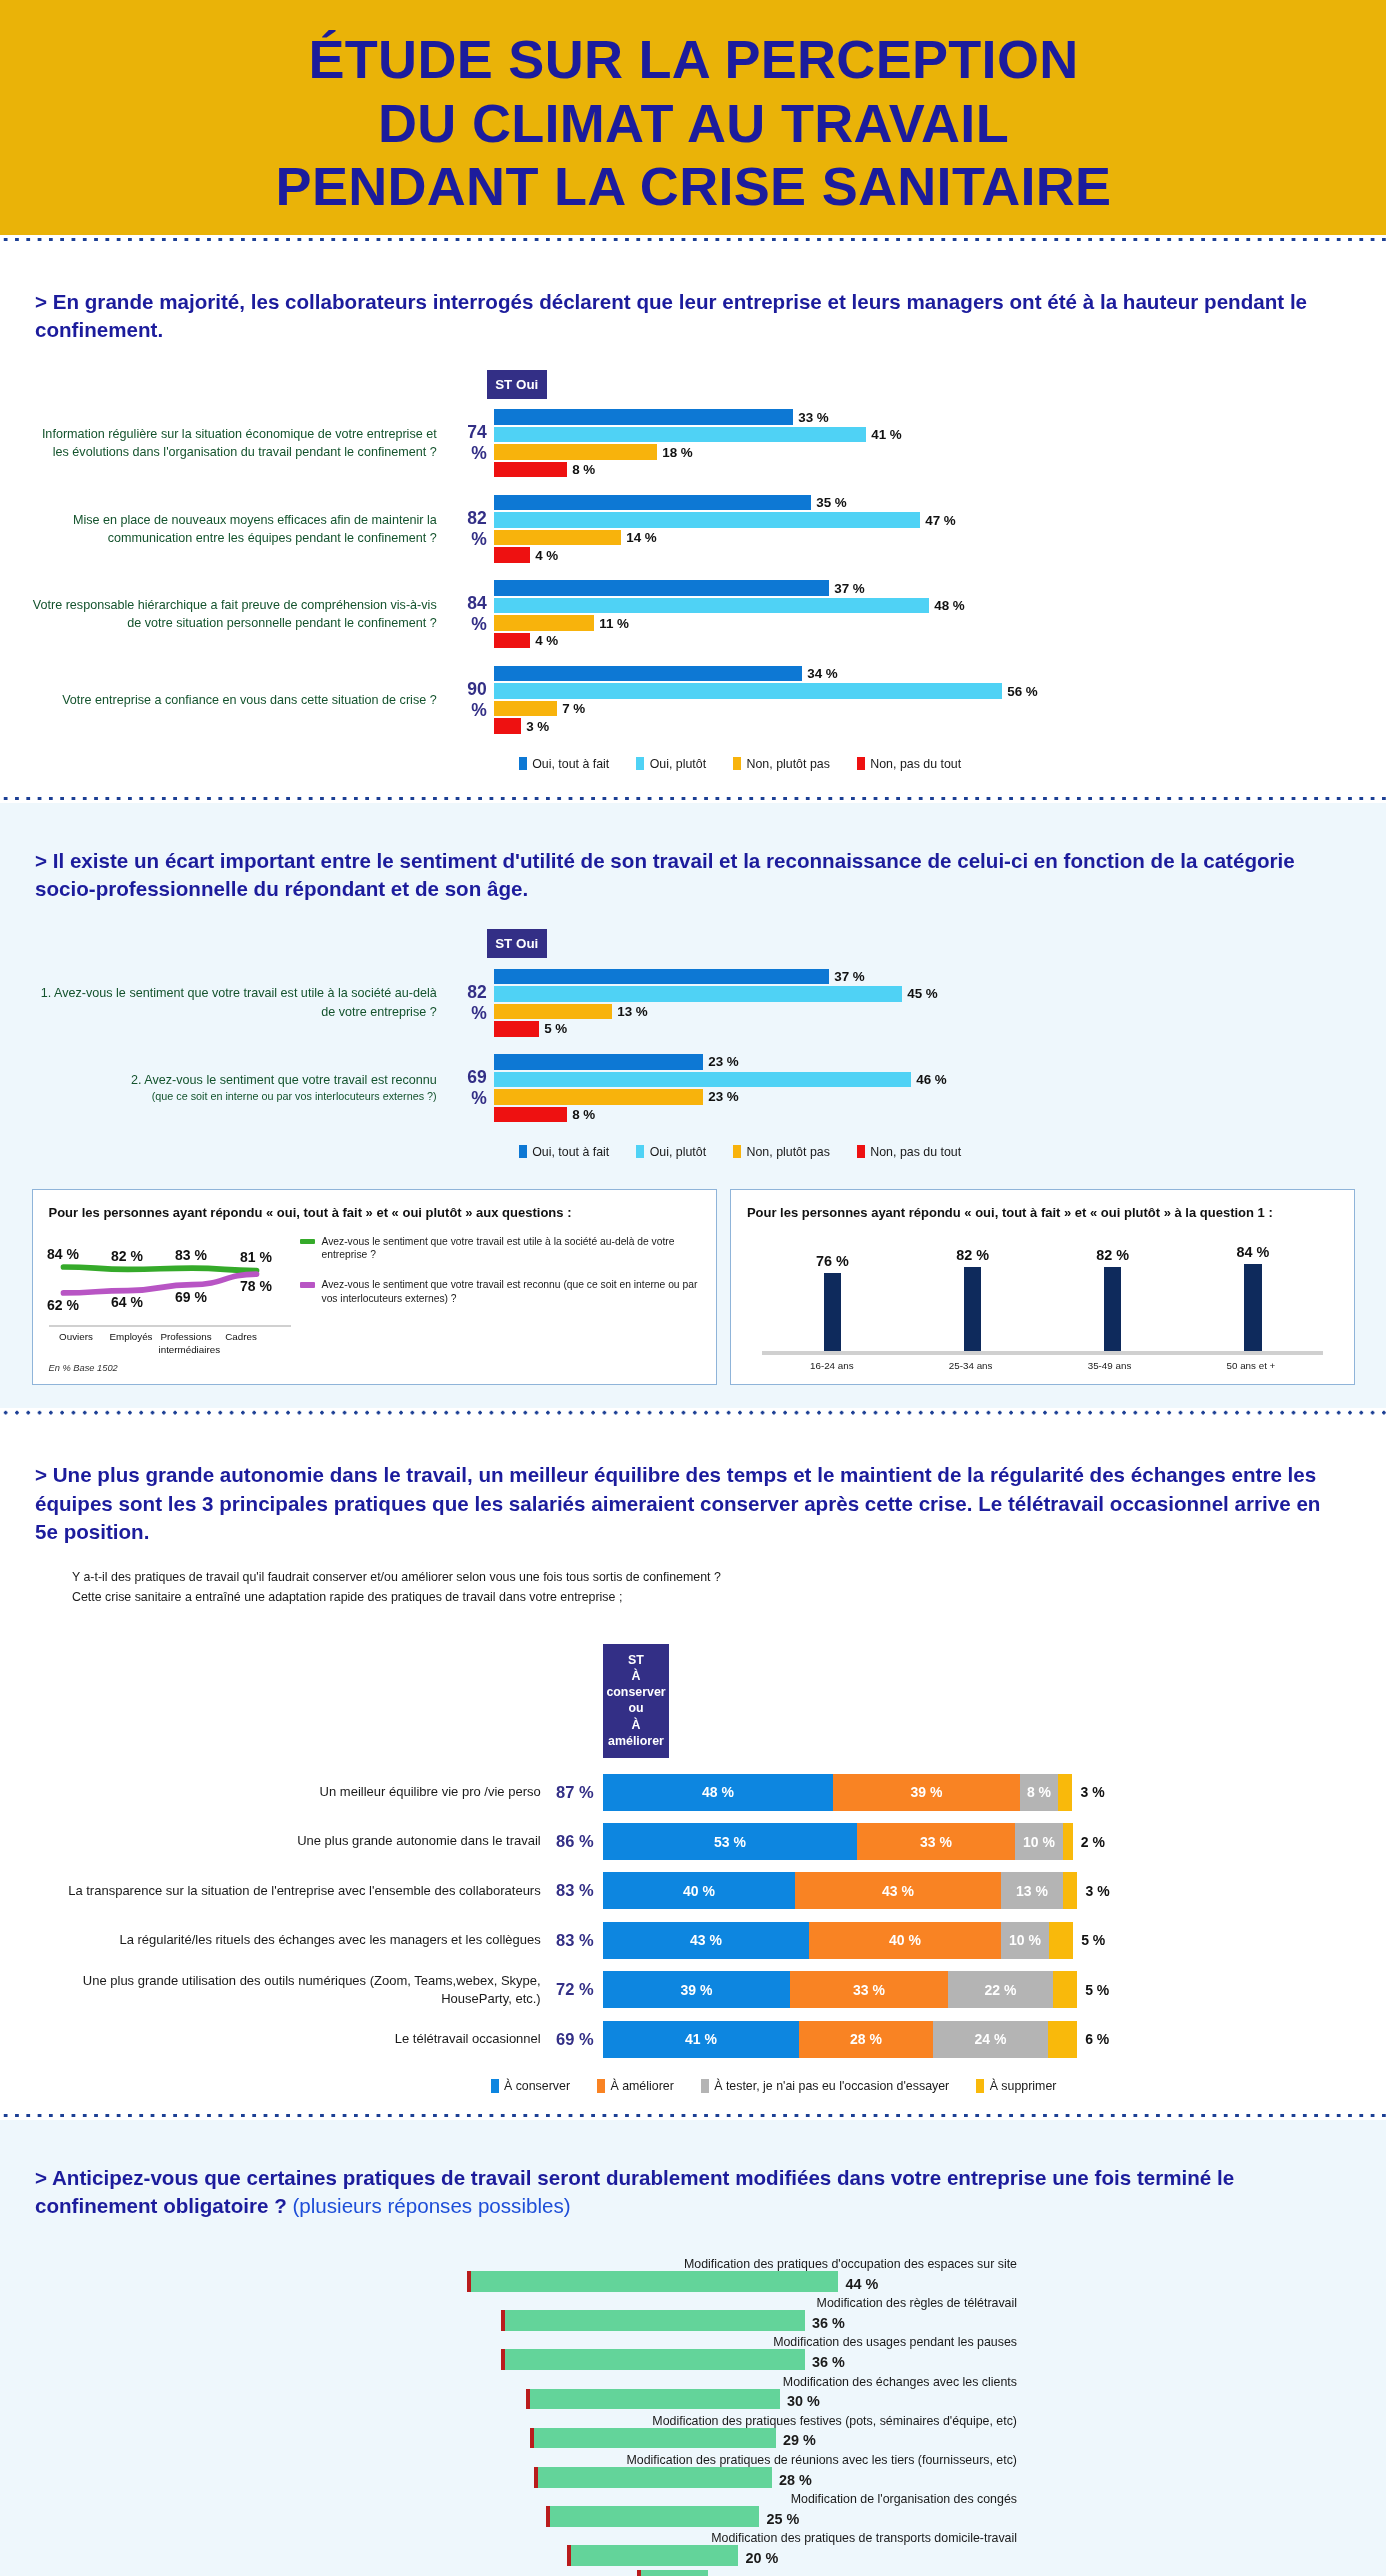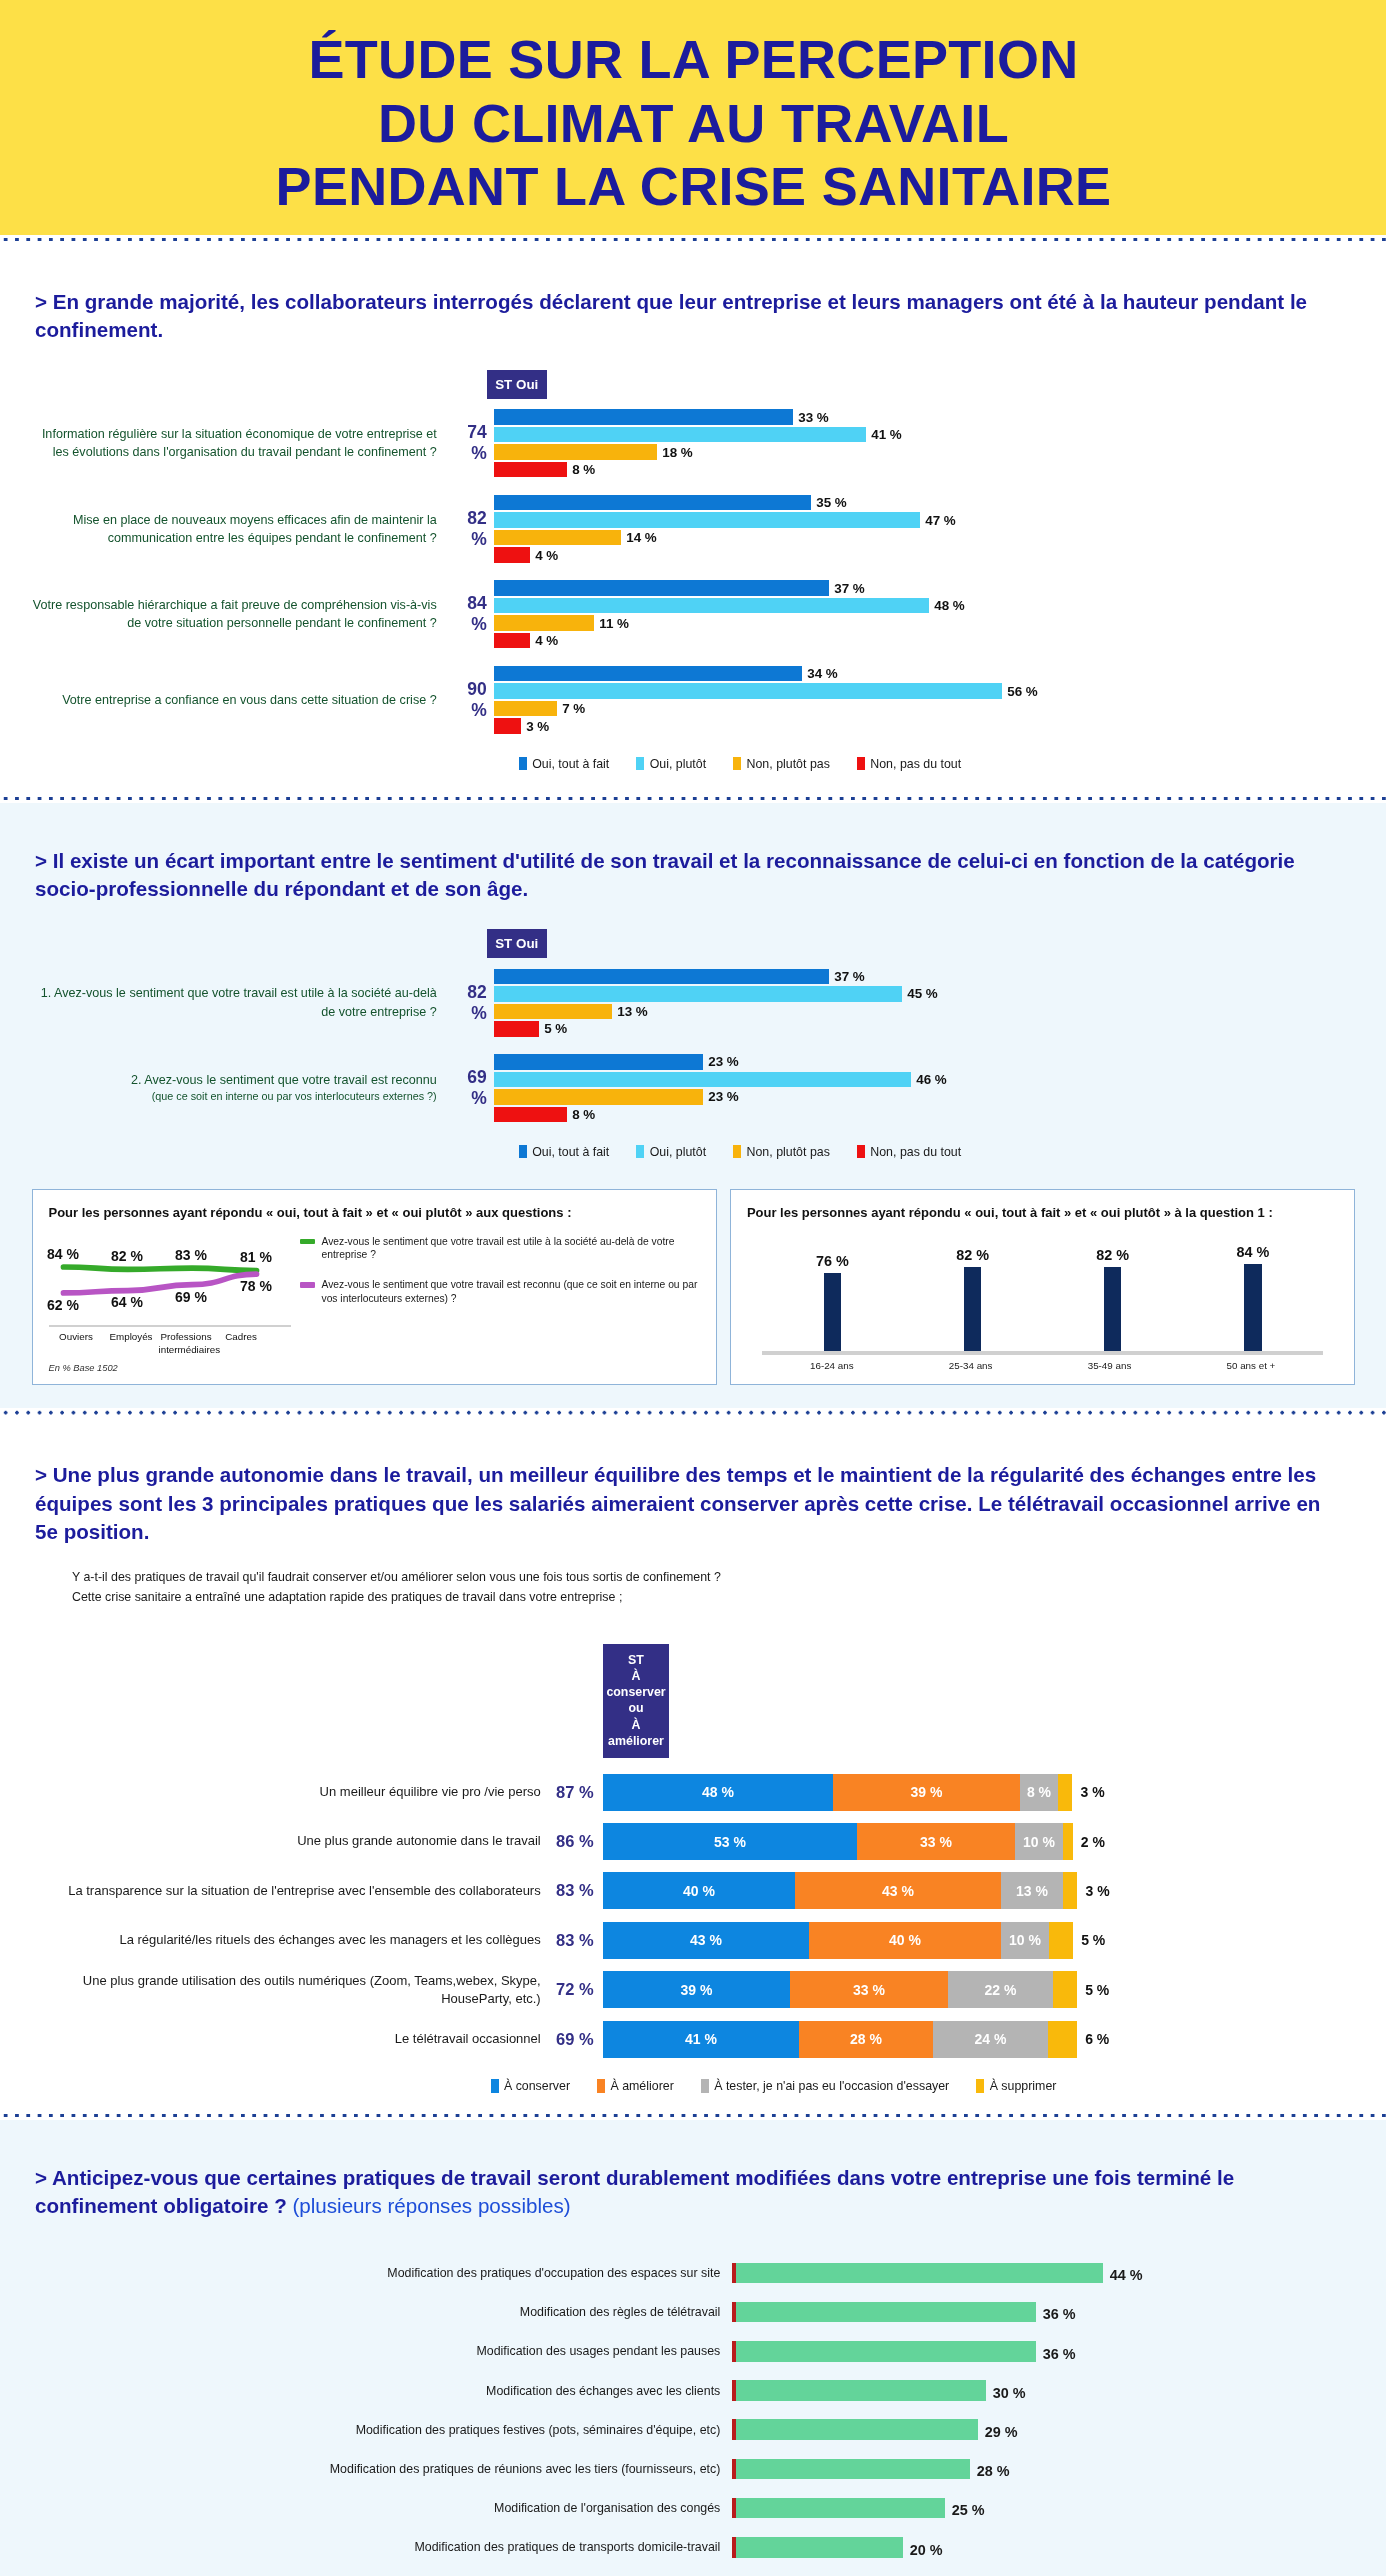--- a/index.html
+++ b/index.html
@@ -6,21 +6,21 @@
   body {
     width: 1387px;
     background: #ffffff;
     font-family: "Liberation Sans", sans-serif;
     color: #1a1a1a;
   }
   .page { width: 1387px; position: relative; }
 
   
   .title-block {
-    background:#fde047; text-align:center; padding: 28px 0 15.5px 0;
+    background:#eab308; text-align:center; padding: 28px 0 15.5px 0;
   }
   .title-line {
     color:#1c1c9c; font-weight:bold; font-size:54px; line-height:1.18;
     letter-spacing: 0.3px; white-space:nowrap;
   }
 
   
   .dots {
     height:9.3px; width:100%;
     background-image: radial-gradient(circle, #1c3f94 1.8px, rgba(0,0,0,0) 1.9px);
@@ -104,21 +104,21 @@
   .stk-row { display:flex; align-items:center; margin-bottom:12.4px; }
   .stk-label { width:520px; text-align:right; font-size:13px; line-height:1.4; padding-right:10.3px;}
   .stk-st { width:52px; text-align:right; font-size:16.5px; font-weight:bold; color:#332f86; padding-right:9.3px;}
   .stk-bars { display:flex; height:37px; align-items:stretch; }
   .stk-seg { display:flex; align-items:center; justify-content:center;
              color:#fff; font-weight:bold; font-size:14px; }
   .stk-out { font-size:14px; font-weight:bold; color:#111; padding-left:8.2px; align-self:center;}
 
   
   .chart4 { padding: 20.6px 62px 0 20.6px; position:relative; }
-  .gr-row { display:flex; align-items:center; height:32px; margin-bottom:7.2px; }
+  .gr-row { display:flex; align-items:center; height:32px; margin-bottom:7.2px;flex-direction:column; }
   .gr-label { width:711px; text-align:right; font-size:12.4px; padding-right:11.3px; }
   .gr-barbox { display:flex; align-items:flex-end; border-left:4px solid #b91c1c; }
   .gr-bar { height:20.6px; background:#63d49a; }
   .gr-val { font-size:14.4px; font-weight:bold; padding-left:7.2px; }
 </style>
 </head>
 <body>
 
 <div class="page">
 

